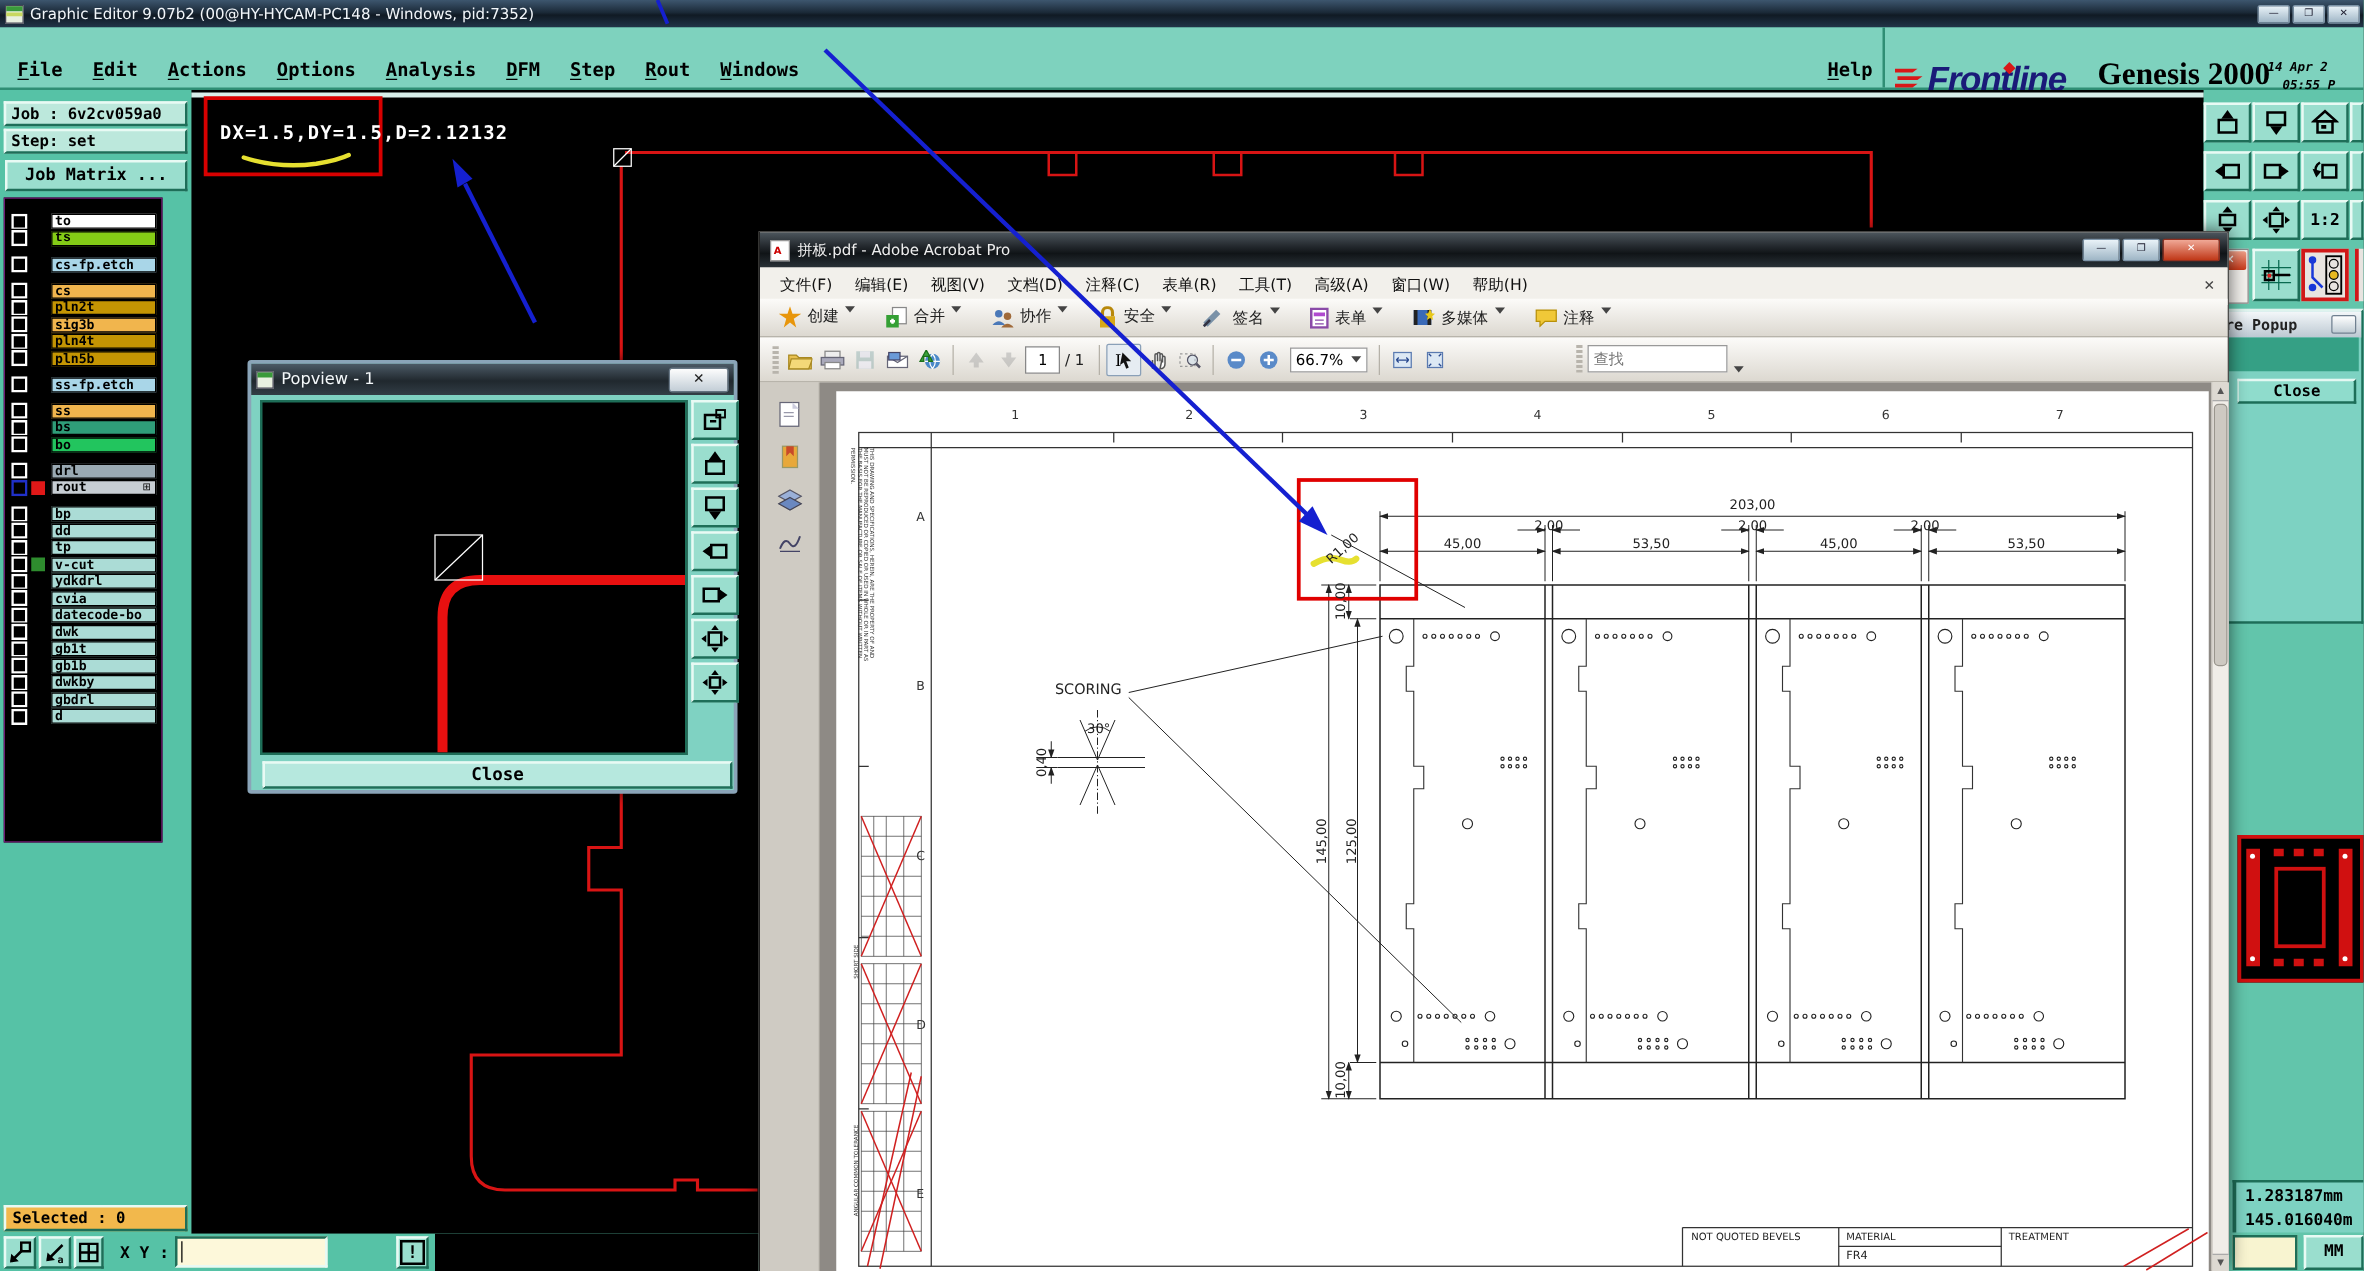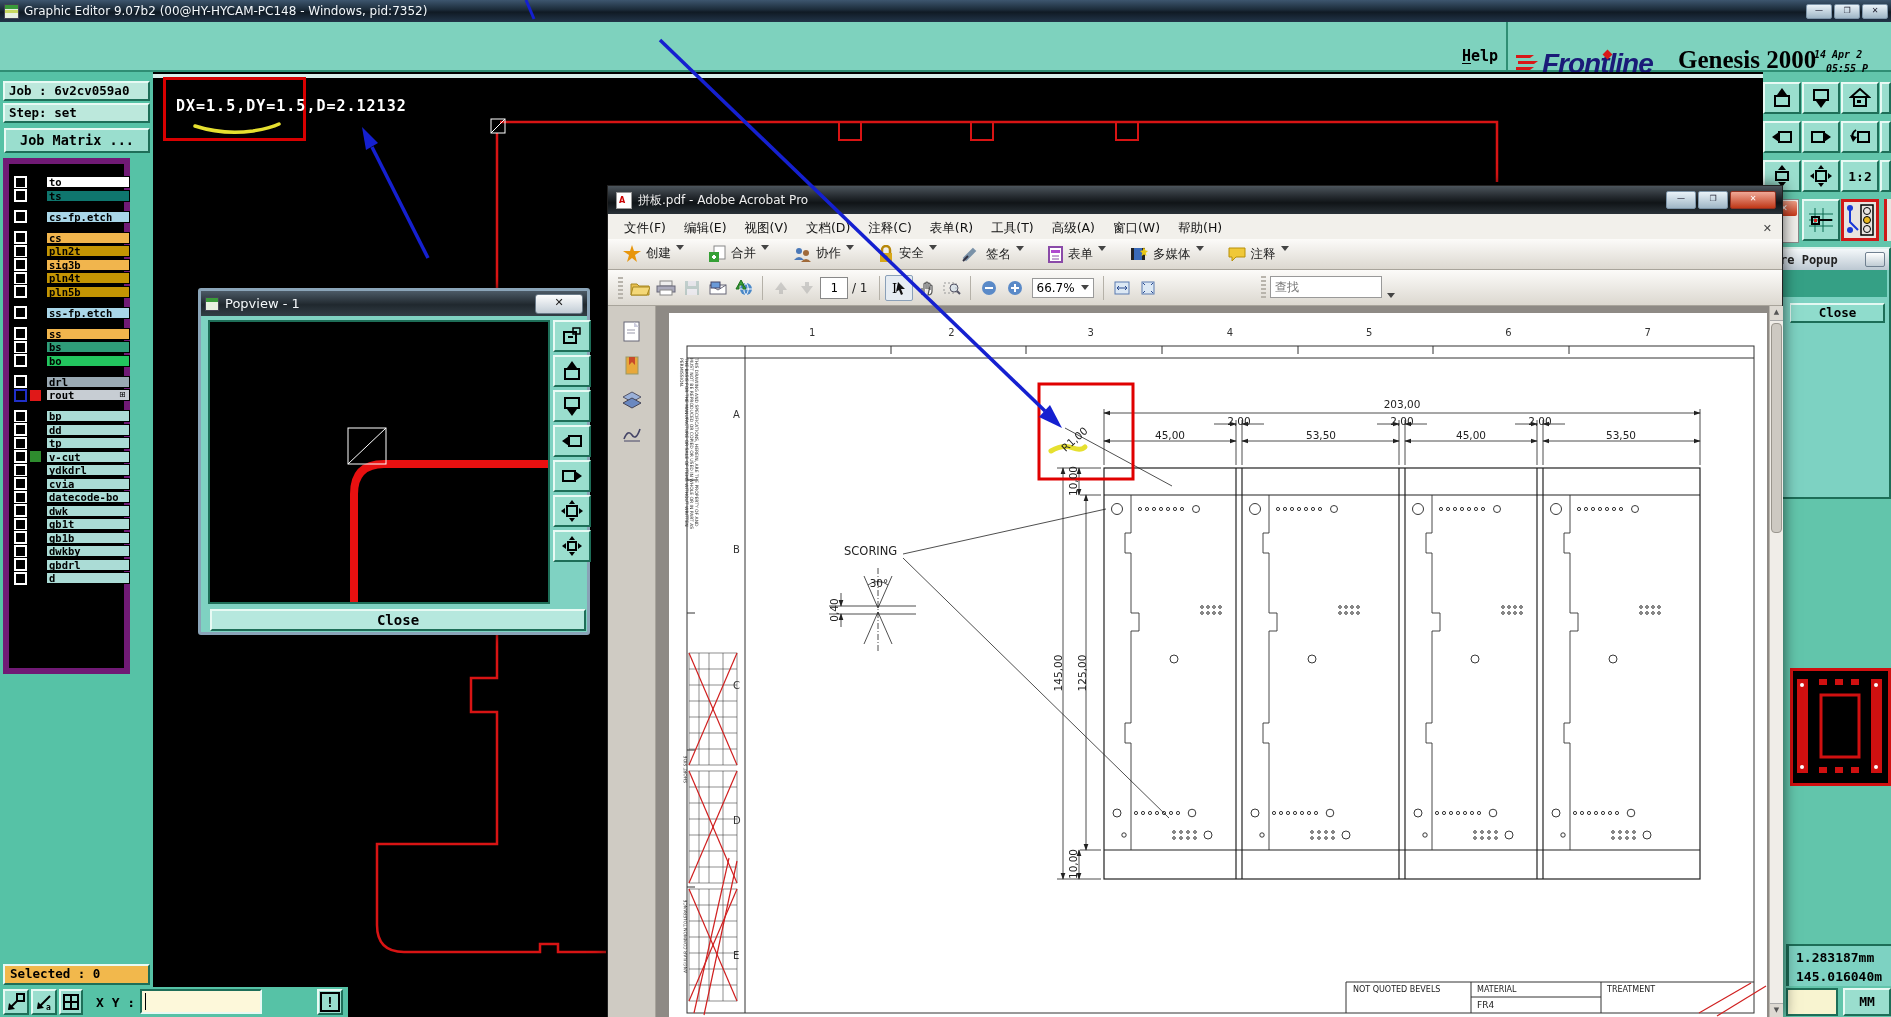--- a/index.html
+++ b/index.html
@@ -68,20 +68,31 @@
     </span>
     <span>Graphic Editor 9.07b2 (00@HY-HYCAM-PC148 - Windows, pid:7352)</span>
     <span style="margin-left:auto;display:flex;margin-right:3px;">
       <span class="winbtn">—</span>
       <span class="winbtn">❐</span>
       <span class="winbtn">✕</span>
     </span>
   </div>
 
   <div class="abs g-menubar">
+    <div style="position:absolute;left:14px;top:25px;display:flex;gap:24px;">
+      <span class="g-menu mono"><u>F</u>ile</span>
+      <span class="g-menu mono"><u>E</u>dit</span>
+      <span class="g-menu mono"><u>A</u>ctions</span>
+      <span class="g-menu mono"><u>O</u>ptions</span>
+      <span class="g-menu mono"><u>A</u>nalysis</span>
+      <span class="g-menu mono"><u>D</u>FM</span>
+      <span class="g-menu mono"><u>S</u>tep</span>
+      <span class="g-menu mono"><u>R</u>out</span>
+      <span class="g-menu mono"><u>W</u>indows</span>
+    </div>
     <span class="g-menu mono abs" style="left:1462px;top:25px;"><u>H</u>elp</span>
     <div class="abs" style="left:1506px;top:0;width:2px;height:48px;background:#2f8e74;"></div>
 
     <svg class="abs" style="left:1516px;top:30px;" width="26" height="24">
       <g fill="#d81818">
           <polygon points="0,3 18,3 14,6 0,6"></polygon>
           <polygon points="2,9 22,9 18,12 2,12"></polygon>
           <polygon points="0,15 18,15 14,18 0,18"></polygon>
         </g>
     </svg>
@@ -91,33 +102,33 @@
     <span class="abs mono" style="left:1814px;top:27px;font-size:10px;font-style:italic;">14 Apr 2</span>
     <span class="abs mono" style="left:1826px;top:41px;font-size:10px;font-style:italic;">05:55 P</span>
     <span class="abs" style="left:1700px;top:53px;font-family:'Liberation Serif',serif;font-weight:bold;font-style:italic;font-size:13px;color:#000;">Graphic Editor</span>
   </div>
 
   <div class="abs" style="left:0;top:72px;width:153px;height:915px;background:#56c2a6;z-index:2;">
     <div class="abs g-box mono" style="left:3px;top:9px;width:147px;height:20px;font-size:12.5px;line-height:16px;padding-left:4px;">Job : 6v2cv059a0</div>
     <div class="abs g-box mono" style="left:3px;top:31px;width:147px;height:20px;font-size:12.5px;line-height:16px;padding-left:4px;">Step: set</div>
     <div class="abs g-raised mono" style="left:4px;top:56px;width:146px;height:25px;font-size:13.5px;line-height:21px;text-align:center;">Job Matrix ...</div>
 
-    <div class="abs" style="left:3px;top:86px;width:127px;height:516px;background:#000;border:6px solid #701a75;padding-top:3px;box-sizing:border-box;">
+    <div class="abs" style="left:3px;top:86px;width:127px;height:516px;background:#000;border:1px solid #701a75;padding-top:3px;box-sizing:border-box;">
 
         <div class="layer-row gap">
           <span class="cb"></span>
           <span class="swatch"></span>
           <span class="lname" style="background: rgb(255, 255, 255);">to</span>
           <span class="lglyph"></span>
         </div>
 
         <div class="layer-row">
           <span class="cb"></span>
           <span class="swatch"></span>
-          <span class="lname" style="background: #0f766e;">ts</span>
+          <span class="lname" style="background: #84cc16; font-family: Liberation Mono, monospace;">ts</span>
           <span class="lglyph"></span>
         </div>
 
         <div class="layer-row gap">
           <span class="cb"></span>
           <span class="swatch"></span>
           <span class="lname" style="background: rgb(169, 214, 232);">cs-fp.etch</span>
           <span class="lglyph"></span>
         </div>
 

